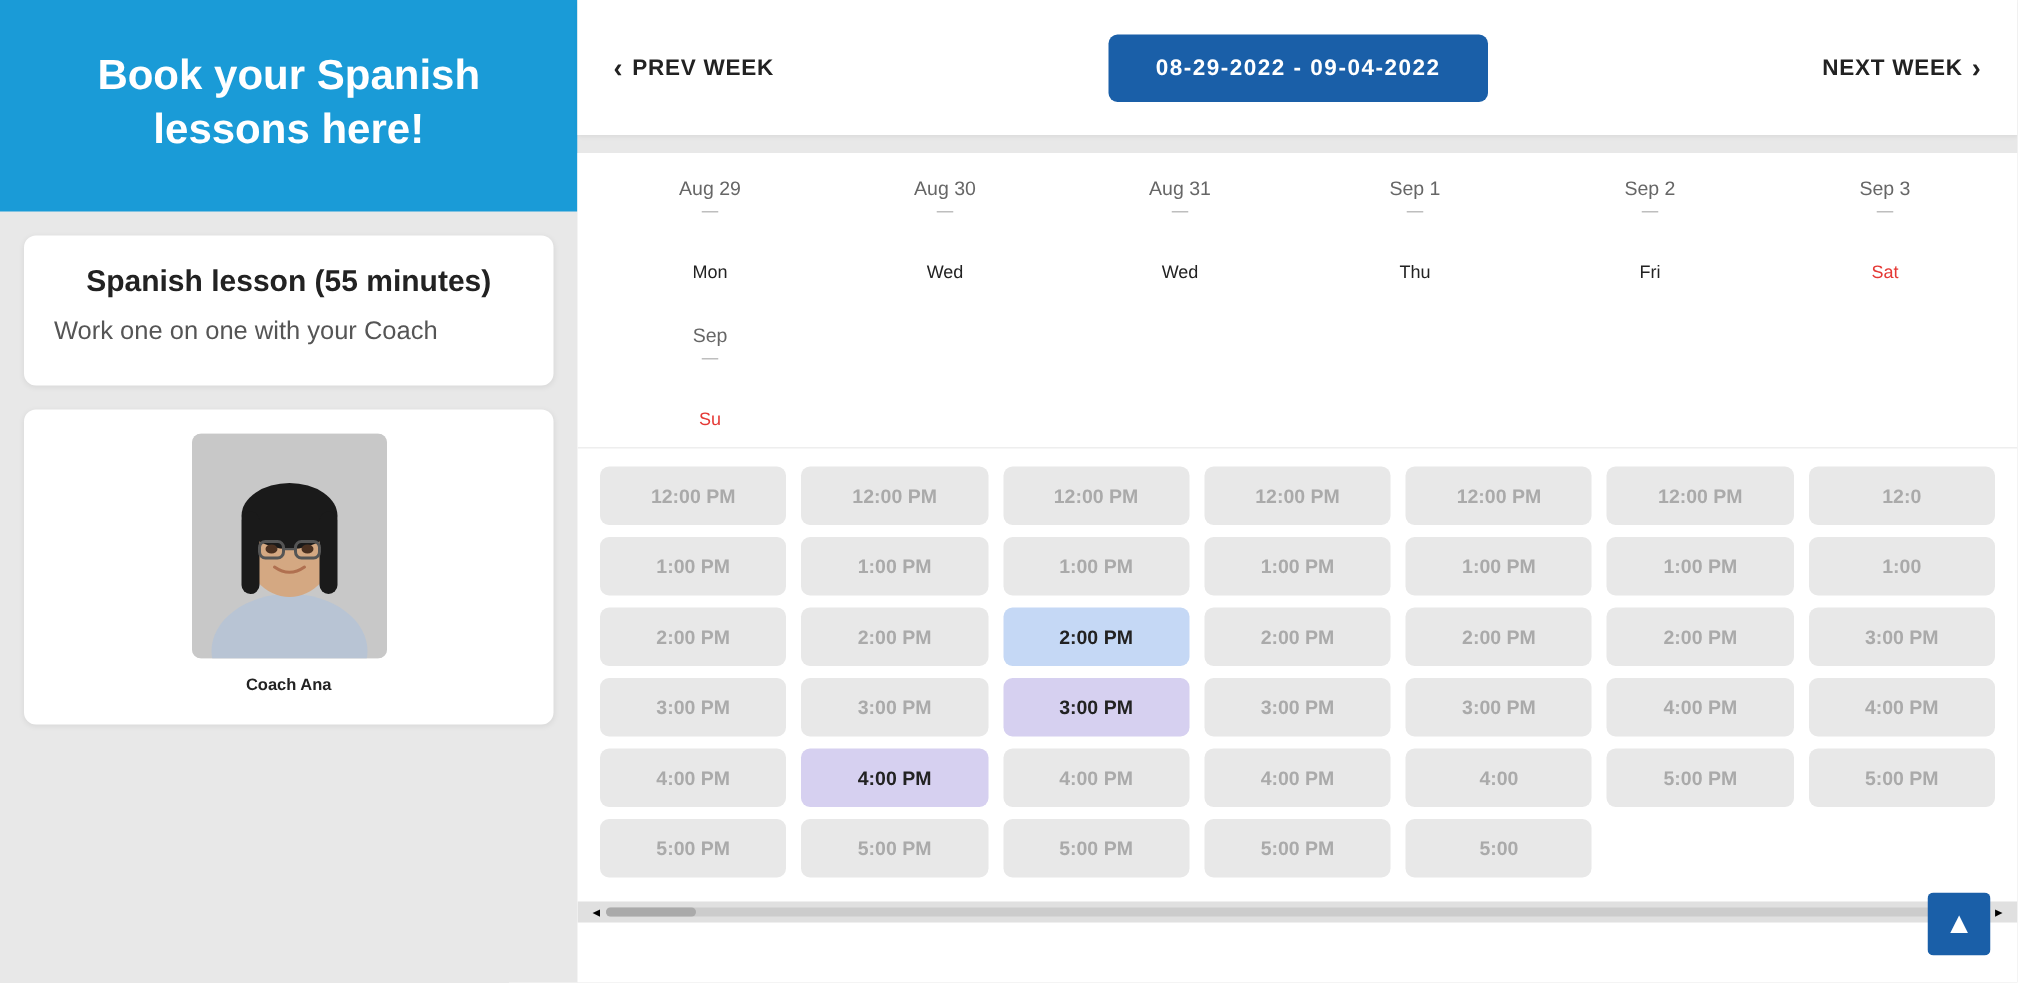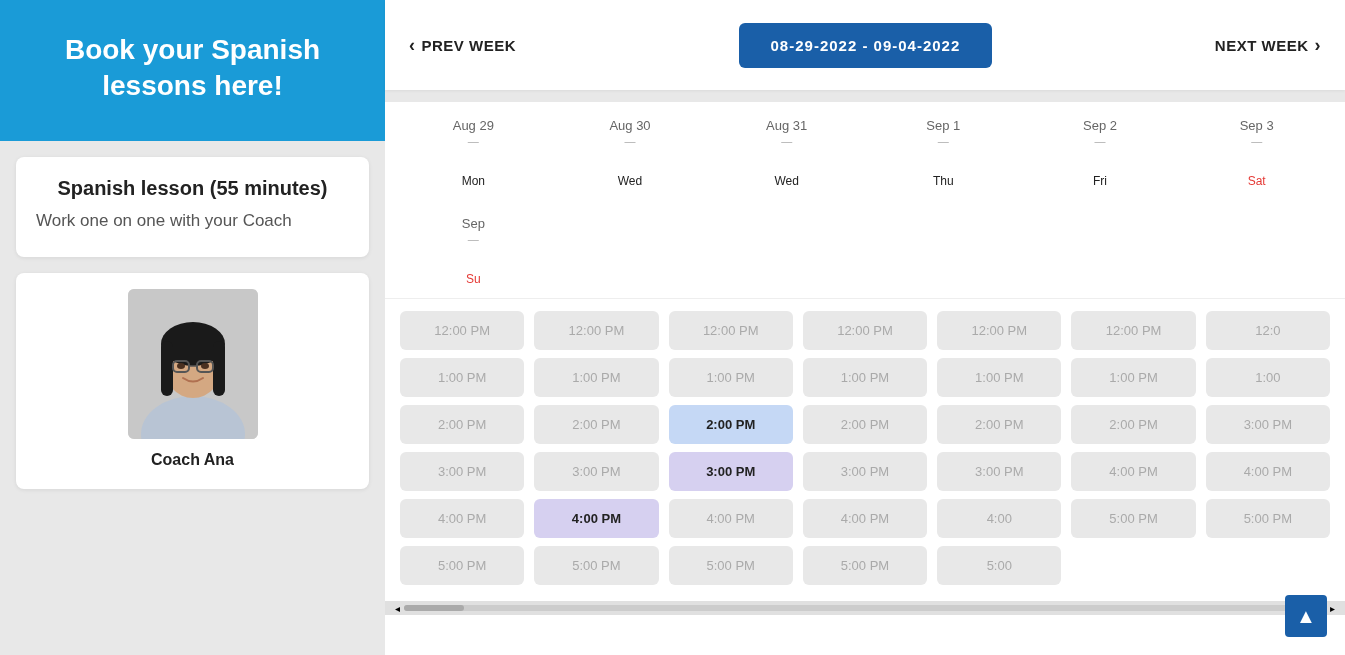--- a/index.html
+++ b/index.html
@@ -74,21 +74,21 @@
       overflow: hidden;
       margin-bottom: 12px;
       display: flex;
       align-items: flex-end;
       justify-content: center;
     }
 
     
     .coach-name {
       font-weight: bold;
-      font-size: 16px;
+      font-size: 11px;
       color: #222;
     }
 
     
     .main {
       flex: 1;
       display: flex;
       flex-direction: column;
       background: #e8e8e8;
       padding: 0;
@@ -188,21 +188,21 @@
 
     .cal-slot {
       margin: 4px 5px;
       border-radius: 6px;
       padding: 12px 4px;
       text-align: center;
       font-size: 13px;
       color: #aaa;
       background: #e8e8e8;
       cursor: pointer;
-      font-weight: 400;
+      font-weight: 700;
     }
 
     .cal-slot.available {
       background: #e8e8e8;
       color: #aaa;
     }
 
     .cal-slot.selected-blue {
       background: #c5d8f5;
       color: #222;

